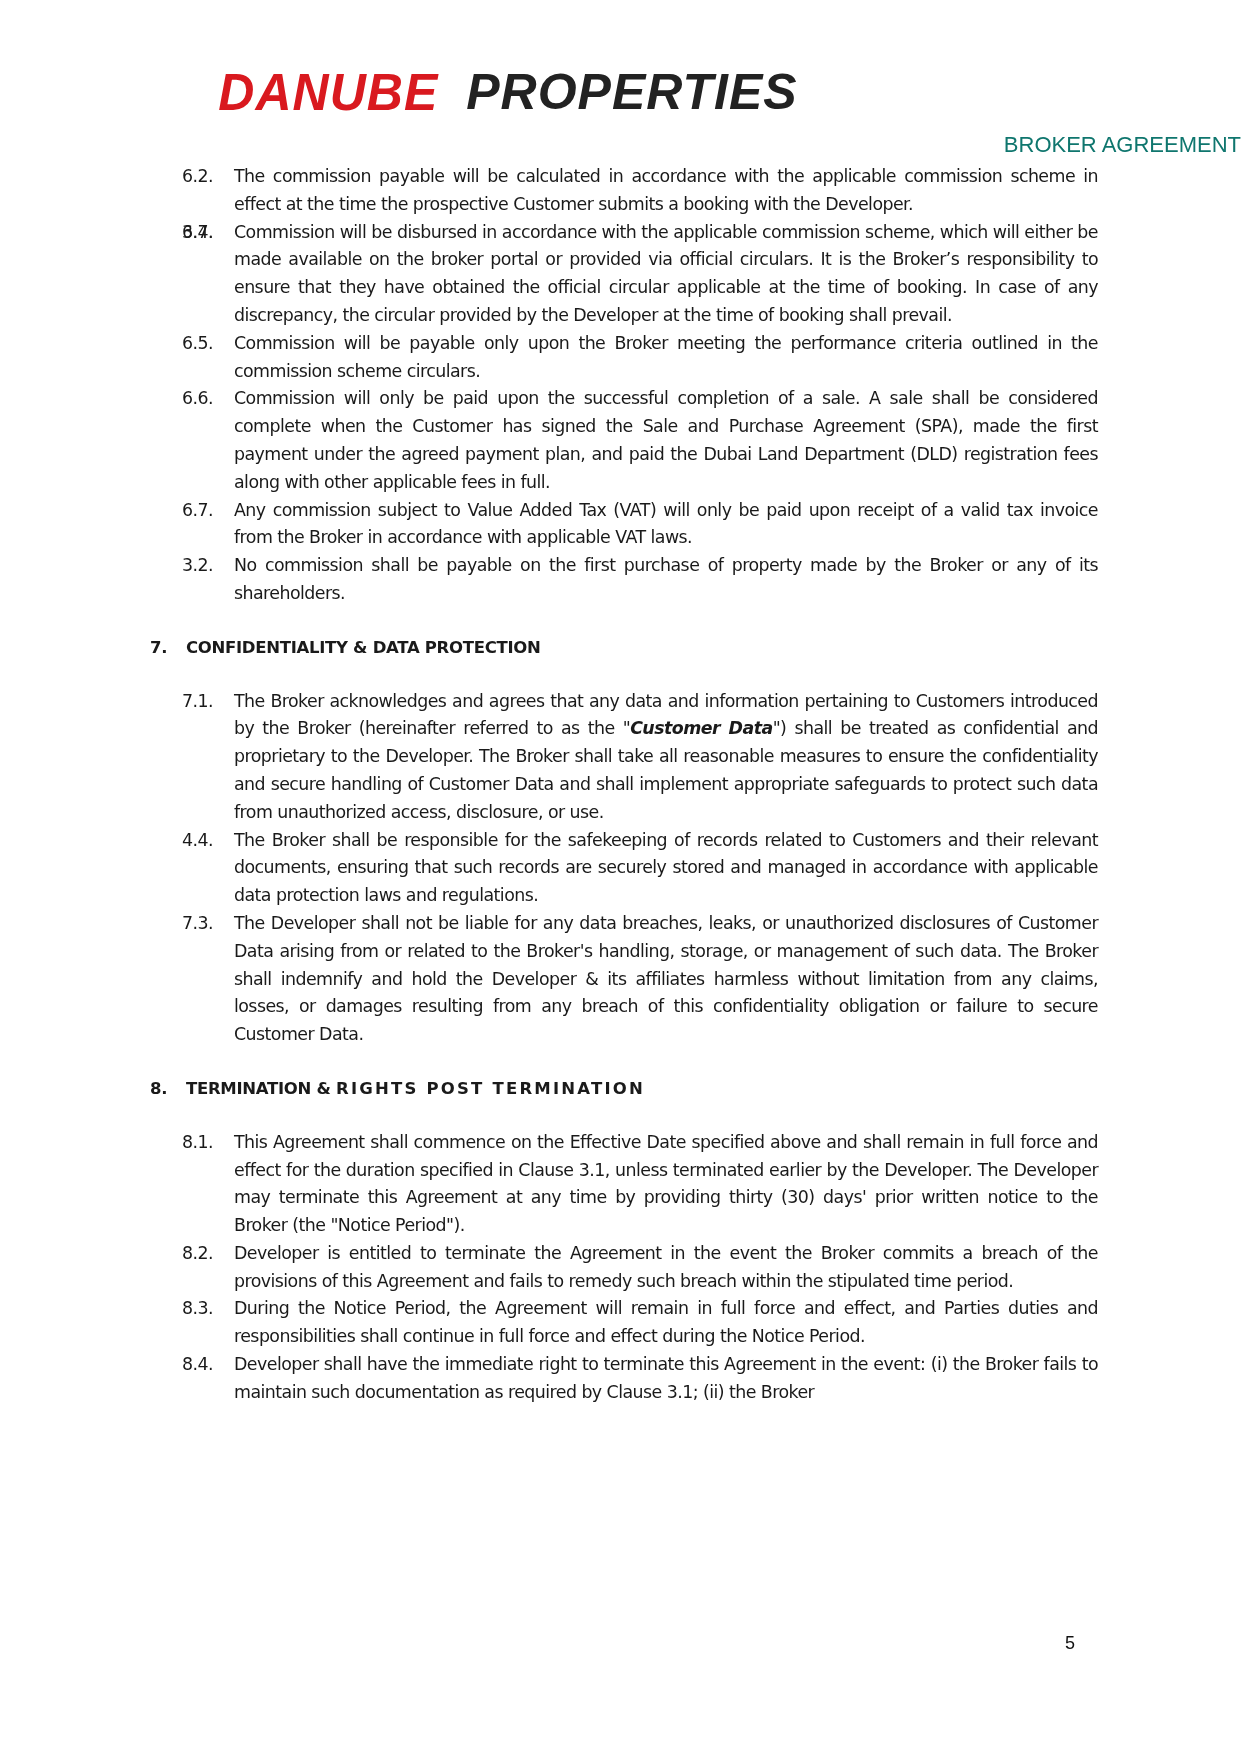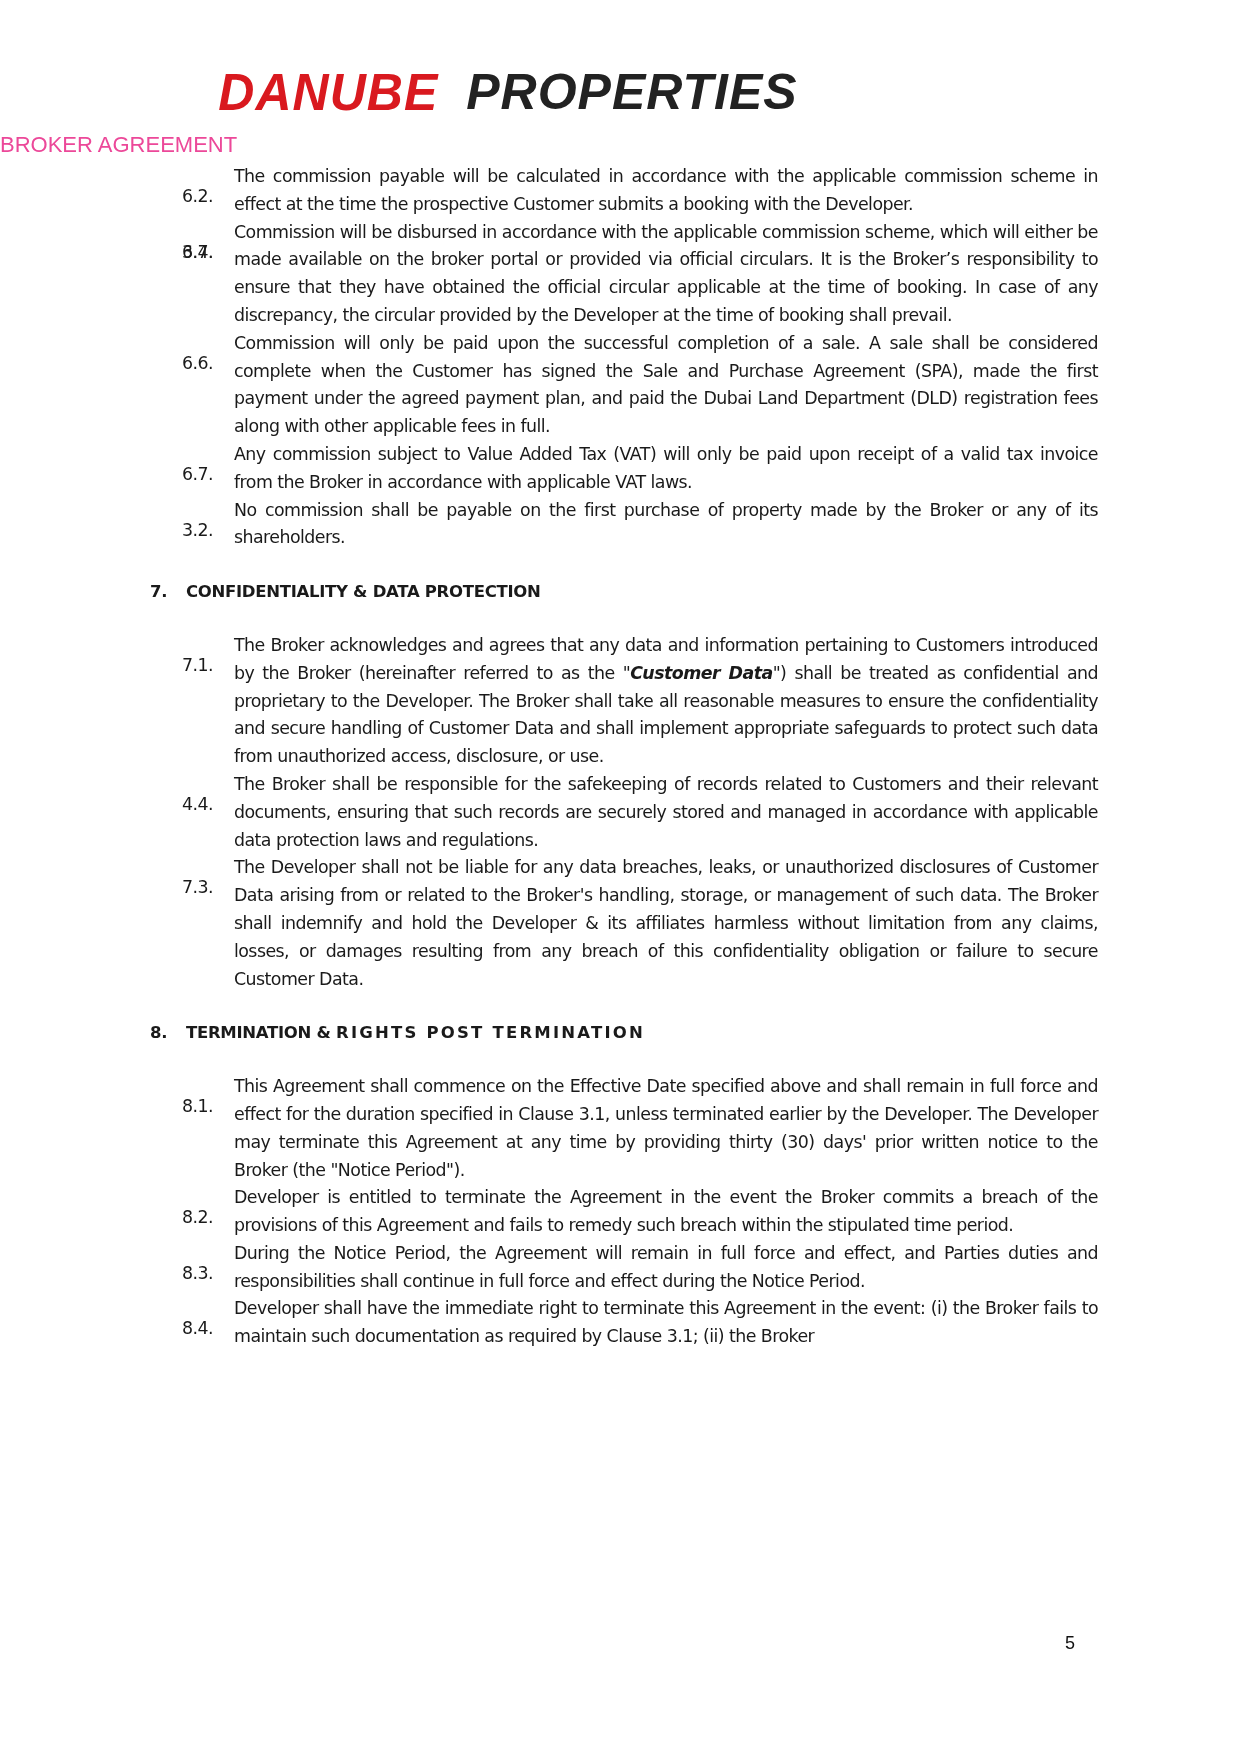--- a/index.html
+++ b/index.html
@@ -5,30 +5,30 @@
   html, body { margin: 0; padding: 0; background: #ffffff; }
   body { width: 1241px; height: 1755px; position: relative; overflow: hidden; color: #1a1a1a; }
   .logo {
     position: absolute; left: 0; top: 64px; width: 1016px; text-align: center;
     font-family: "Liberation Sans", sans-serif; font-weight: 700; font-style: italic;
     font-size: 50px; letter-spacing: 1px; line-height: 56px; white-space: nowrap;
   }
   .logo .danube { color: #d9191f; transform: scaleY(1.05); display: inline-block; }
   .logo .properties { color: #222222; margin-left: 28px; display: inline-block; }
   .doc-title {
-    position: absolute; left: 0; top: 131px; width: 1241px; text-align: left;
-    font-family: "Liberation Sans", sans-serif; font-size: 22px; color: #ec4899; line-height: 28px;
+    position: absolute; left: 0; top: 131px; width: 1241px; text-align: right;
+    font-family: "Liberation Sans", sans-serif; font-size: 22px; color: #0f766e; line-height: 28px;
   }
   .content {
     position: absolute; left: 150px; top: 163px; width: 948px;
     font-family: "DejaVu Sans", sans-serif; font-size: 17.4px; line-height: 27.8px;
     letter-spacing: -0.55px; word-spacing: 0px;
   }
   .clause { position: relative; padding-left: 84px; text-align: justify; }
-  .clause .num { position: absolute; left: 32px; top: 0; margin-top: 20px; }
+  .clause .num { position: absolute; left: 32px; top: 0; }
   .heading { position: relative; padding-left: 36px; font-weight: 700; font-size: 16.5px; letter-spacing: -0.3px; }
   .heading .num { position: absolute; left: 0; top: 0; }
   .heading.spaced .wide { letter-spacing: 2.2px; }
   .gap-before-heading { height: 26px; }
   .gap-after-heading { height: 26px; }
   b { font-weight: 700; font-style: italic; }
   .page-number {
     position: absolute; left: 1065px; top: 1633px;
     font-family: "Liberation Sans", sans-serif; font-size: 18px; color: #111;
   }
@@ -46,20 +46,24 @@
   <div class="clause">
     <span class="num">6.2.</span>
     <span>The commission payable will be calculated in accordance with the applicable commission scheme in effect at the time the prospective Customer submits a booking with the Developer.</span>
   </div>
   <div class="clause">
     <span class="num">3.7.</span>
   </div>
   <div class="clause">
     <span class="num">6.4.</span>
     <span>Commission will be disbursed in accordance with the applicable commission scheme, which will either be made available on the broker portal or provided via official circulars. It is the Broker’s responsibility to ensure that they have obtained the official circular applicable at the time of booking. In case of any discrepancy, the circular provided by the Developer at the time of booking shall prevail.</span>
+  </div>
+  <div class="clause">
+    <span class="num">6.5.</span>
+    <span>Commission will be payable only upon the Broker meeting the performance criteria outlined in the commission scheme circulars.</span>
   </div>
   <div class="clause">
     <span class="num">6.6.</span>
     <span>Commission will only be paid upon the successful completion of a sale. A sale shall be considered complete when the Customer has signed the Sale and Purchase Agreement (SPA), made the first payment under the agreed payment plan, and paid the Dubai Land Department (DLD) registration fees along with other applicable fees in full.</span>
   </div>
   <div class="clause">
     <span class="num">6.7.</span>
     <span>Any commission subject to Value Added Tax (VAT) will only be paid upon receipt of a valid tax invoice from the Broker in accordance with applicable VAT laws.</span>
   </div>
   <div class="clause">

